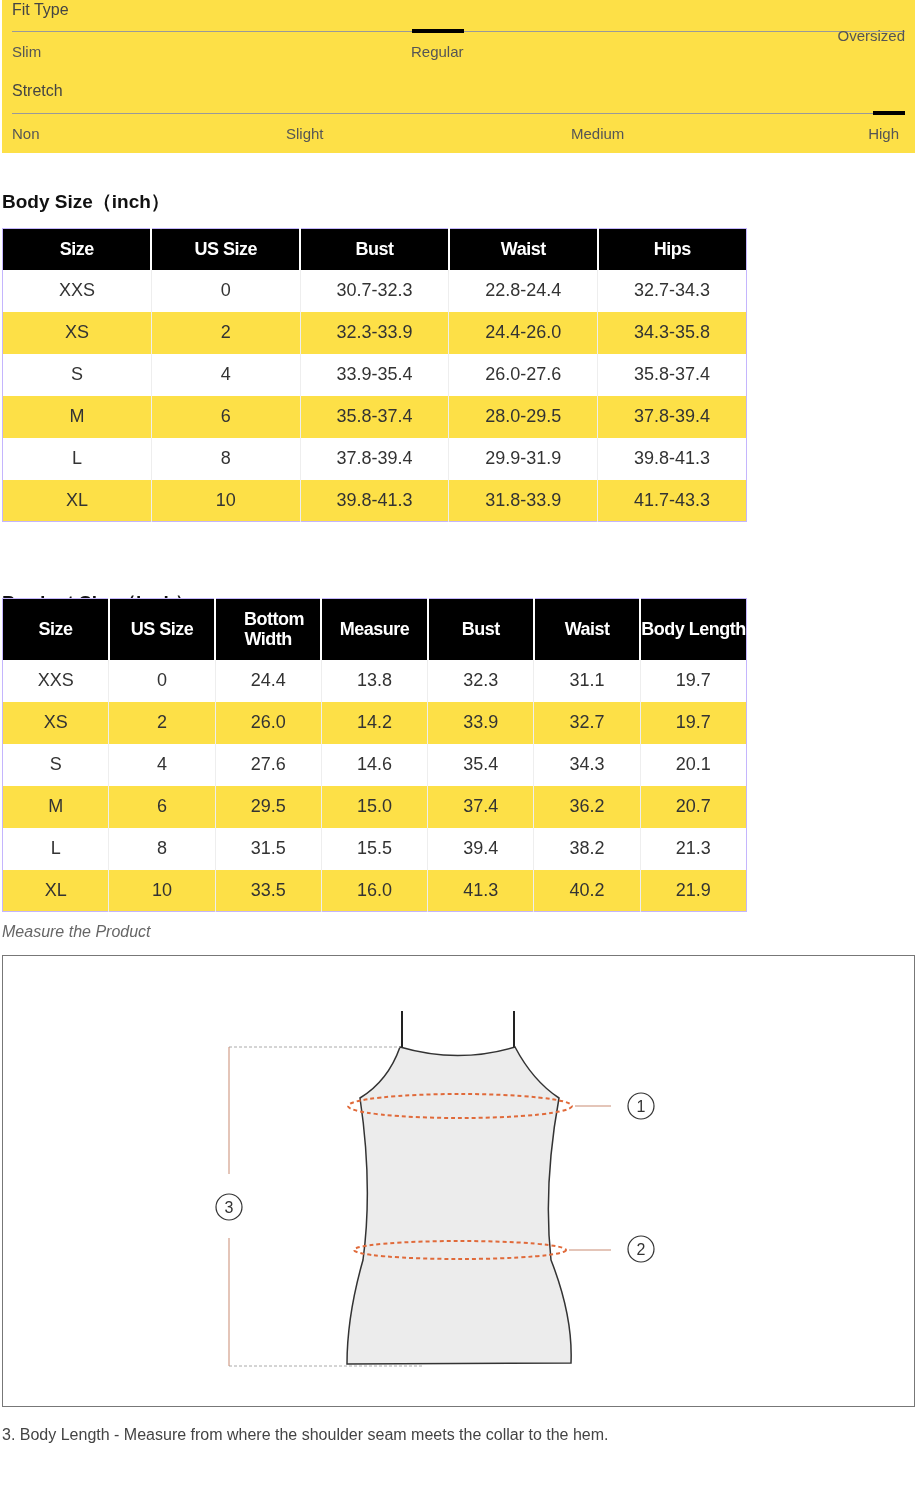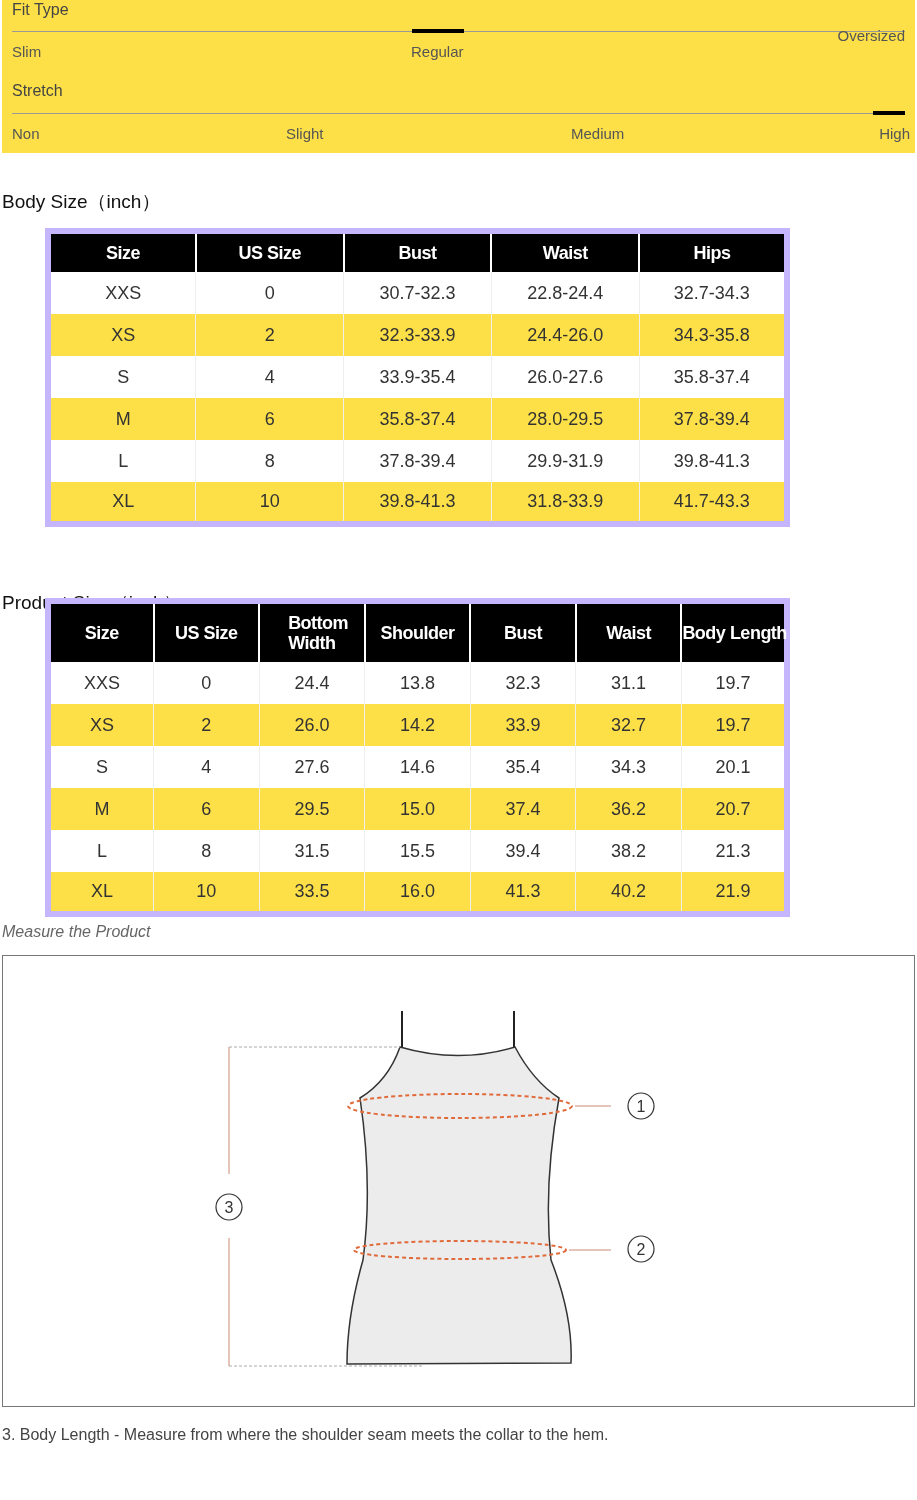--- a/index.html
+++ b/index.html
@@ -10,25 +10,25 @@
     }
     .fit-panel {
       position: absolute; left: 2px; top: 0; width: 913px; height: 153px;
       background: #fde047;
     }
     .fit-label { position: absolute; left: 10px; font-size: 16px; color: #444; }
     .scale-line { position: absolute; left: 10px; width: 893px; height: 1px; background: #999; }
     .scale-marker { position: absolute; height: 4px; background: #000; }
     .scale-opt { position: absolute; font-size: 15px; color: #555; }
     .section-title {
-      position: absolute; left: 2px; font-size: 19px; font-weight: normal; color: #111;
+      position: absolute; left: 2px; font-size: 19px; font-weight: bold; color: #111;
     }
     table.size-table {
       position: absolute; left: 2px; width: 745px; border-collapse: collapse;
-      border: 6px solid #c4b5fd; table-layout: fixed; margin-left: 43px;
+      border: 1px solid #c4b5fd; table-layout: fixed;
     }
     table.size-table th {
       background: #000; color: #fff; font-weight: bold; font-size: 18px;
       border-right: 2px solid #fff; letter-spacing: -0.5px; line-height: 20px;
     }
     table.size-table th:last-child { border-right: none; }
     table.size-table td {
       text-align: center; font-size: 18px; color: #333; height: 42px;
       border-right: 1px solid #eee;
     }
@@ -51,21 +51,21 @@
   <div class="scale-opt" style="left:10px; top:43px;">Slim</div>
   <div class="scale-opt" style="left:409px; top:43px;">Regular</div>
   <div class="scale-opt" style="right:10px; top:27px;">Oversized</div>
 
   <div class="fit-label" style="top:82px;">Stretch</div>
   <div class="scale-line" style="top:113px;"></div>
   <div class="scale-marker" style="left:871px; top:111px; width:32px;"></div>
   <div class="scale-opt" style="left:10px; top:125px;">Non</div>
   <div class="scale-opt" style="left:284px; top:125px;">Slight</div>
   <div class="scale-opt" style="left:569px; top:125px;">Medium</div>
-  <div class="scale-opt" style="right:5px; top:125px;">High</div>
+  <div class="scale-opt" style="right:16px; top:125px;">High</div>
 </div>
 
 <div class="section-title" style="top:189px;">Body Size（inch）</div>
 <table class="size-table" style="top:228px;">
   <thead>
     <tr style="height:41px;">
       <th>Size</th>
       <th>US Size</th>
       <th>Bust</th>
       <th>Waist</th>
@@ -118,21 +118,21 @@
   </tbody>
 </table>
 
 <div class="section-title" style="top:590px;">Product Size（inch）</div>
 <table class="size-table" style="top:598px;">
   <thead>
     <tr style="height:61px;">
       <th>Size</th>
       <th>US Size</th>
       <th style="padding:8px 28px;">Bottom Width</th>
-      <th>Shoulder</th>
+      <th>Measure</th>
       <th>Bust</th>
       <th>Waist</th>
       <th style="white-space:nowrap;">Body Length</th>
     </tr>
   </thead>
   <tbody>
     <tr>
       <td>XXS</td>
       <td>0</td>
       <td>24.4</td>

